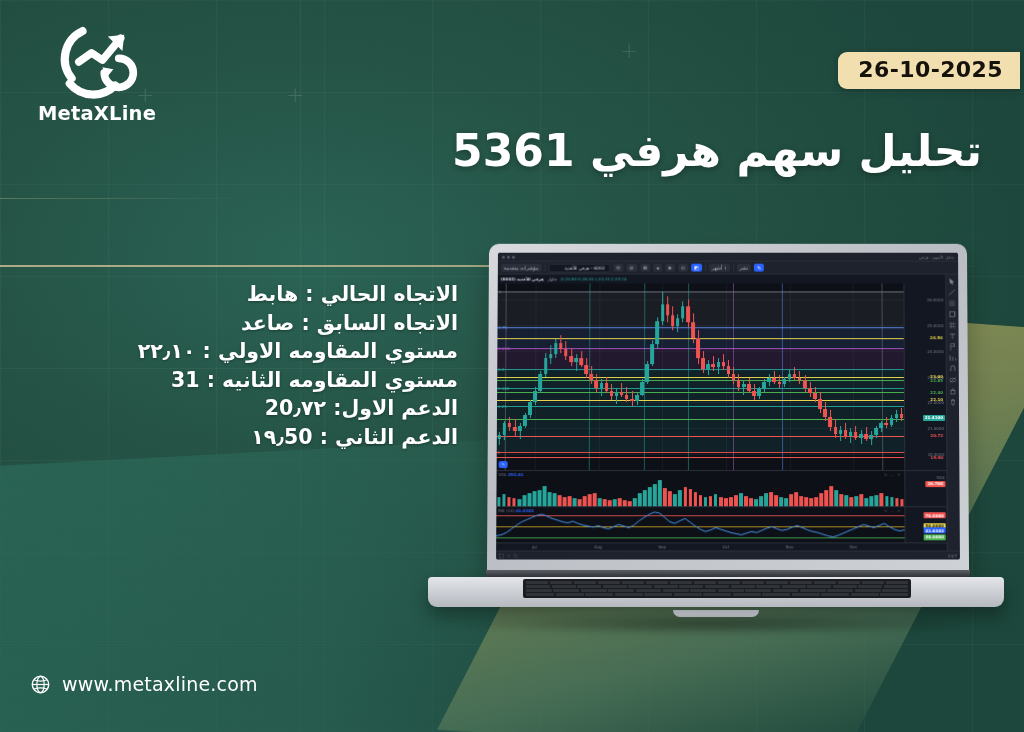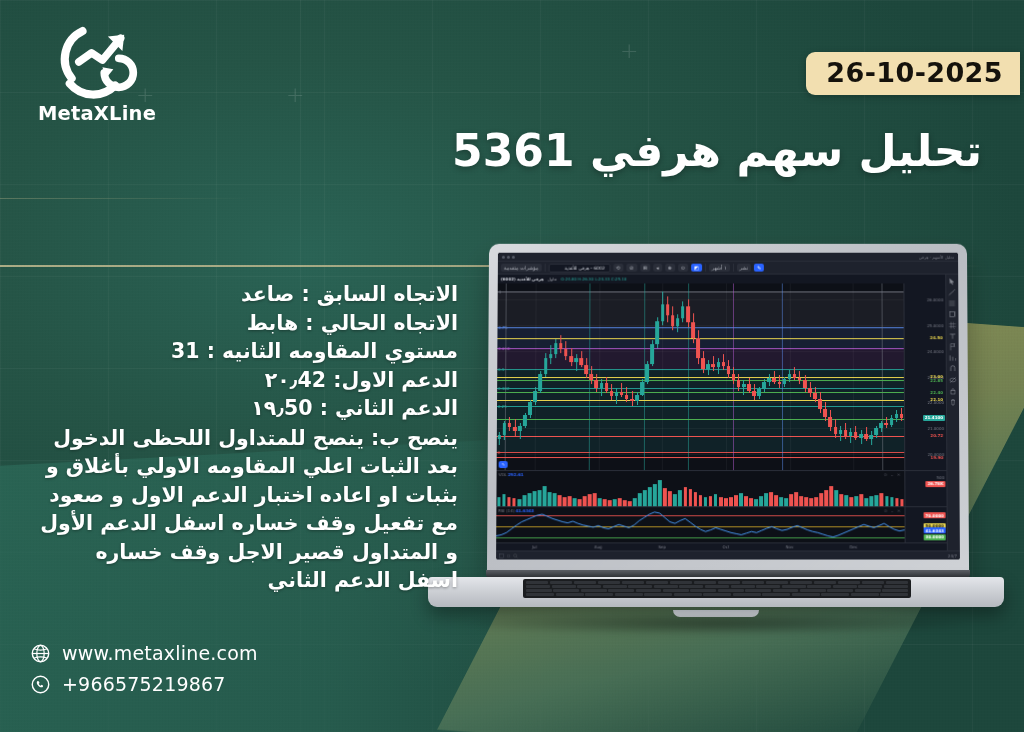--- a/index.html
+++ b/index.html
@@ -80,21 +80,21 @@
     color:#ffffff; font-size:19.5px; font-weight:700;
     letter-spacing:.2px; margin-top:2px;
     font-family:"DejaVu Sans","Liberation Sans",sans-serif;
   }
 
   
   .date-badge {
     position:absolute; right:4px; top:52px;
     background:#f2dfb0;
     color:#15120c;
-    font-size:27px; font-weight:700;
+    font-size:22px; font-weight:700;
     padding:5px 17px 7px 20px;
     border-radius:9px 0 0 9px;
     letter-spacing:.4px;
     z-index:7;
     box-shadow:0 2px 7px rgba(0,0,0,.25);
   }
 
   
   .title {
     position:absolute; right:42px; top:125px;
@@ -312,45 +312,38 @@
     <path d="M60 62 L56 50 L68 52 Z" fill="#fff"></path>
   </svg>
   <div class="logo-text">MetaXLine</div>
 </div>
 
 <div class="date-badge">26-10-2025</div>
 
 <div class="title">تحليل سهم هرفي 5361</div>
 
 <div class="analysis">
+  <div class="line">الاتجاه الحالي : هابط</div>
   <div class="line">الاتجاه السابق : صاعد</div>
-  <div class="line">الاتجاه الحالي : هابط</div>
+  <div class="line">مستوي المقاومه الاولي : ٢٢٫١٠</div>
   <div class="line">مستوي المقاومه الثانيه : 31</div>
-  <div class="line">الدعم الاول: ٢٠٫42</div>
+  <div class="line">الدعم الاول: 20٫٧٢</div>
   <div class="line">الدعم الثاني : ١٩٫50</div>
-  <div class="para">ينصح ب: ينصح للمتداول اللحظى الدخول بعد الثبات اعلي المقاومه الاولي بأغلاق و بثبات او اعاده اختبار الدعم الاول و صعود مع تفعيل وقف خساره اسفل الدعم الأول و المتداول قصير الاجل وقف خساره اسفل الدعم الثاني</div>
 </div>
 
 <div class="footer">
   <div class="footer-row">
     <svg width="21" height="21" viewBox="0 0 24 24">
       <circle cx="12" cy="12" r="9.4" fill="none" stroke="#fff" stroke-width="1.6"></circle>
       <ellipse cx="12" cy="12" rx="4.2" ry="9.4" fill="none" stroke="#fff" stroke-width="1.4"></ellipse>
       <line x1="2.6" y1="12" x2="21.4" y2="12" stroke="#fff" stroke-width="1.4"></line>
       <path d="M4.4 6.6 Q12 9.6 19.6 6.6" fill="none" stroke="#fff" stroke-width="1.3"></path>
       <path d="M4.4 17.4 Q12 14.4 19.6 17.4" fill="none" stroke="#fff" stroke-width="1.3"></path>
     </svg>
     <span>www.metaxline.com</span>
-  </div>
-  <div class="footer-row">
-    <svg width="21" height="21" viewBox="0 0 24 24">
-      <circle cx="12" cy="12" r="9.4" fill="none" stroke="#fff" stroke-width="1.6"></circle>
-      <path d="M9.0 8.0 c-.5 0-.9.3-1.1.8 -.5 1.3 .2 3.1 1.6 4.6 1.5 1.5 3.3 2.2 4.6 1.7 .5-.2 .8-.6 .8-1.1 l-.1-.9 -1.7-.7 -.9 1.0 c-.9-.4-1.9-1.4-2.3-2.3 l1.0-.9 -.7-1.7 Z" fill="#fff"></path>
-    </svg>
-    <span>+966575219867</span>
   </div>
 </div>
 
 <div class="laptop">
   <div class="lap-lid">
     <div class="lap-screen">
 
       <div class="app">
 
         <div class="app-titlebar">

